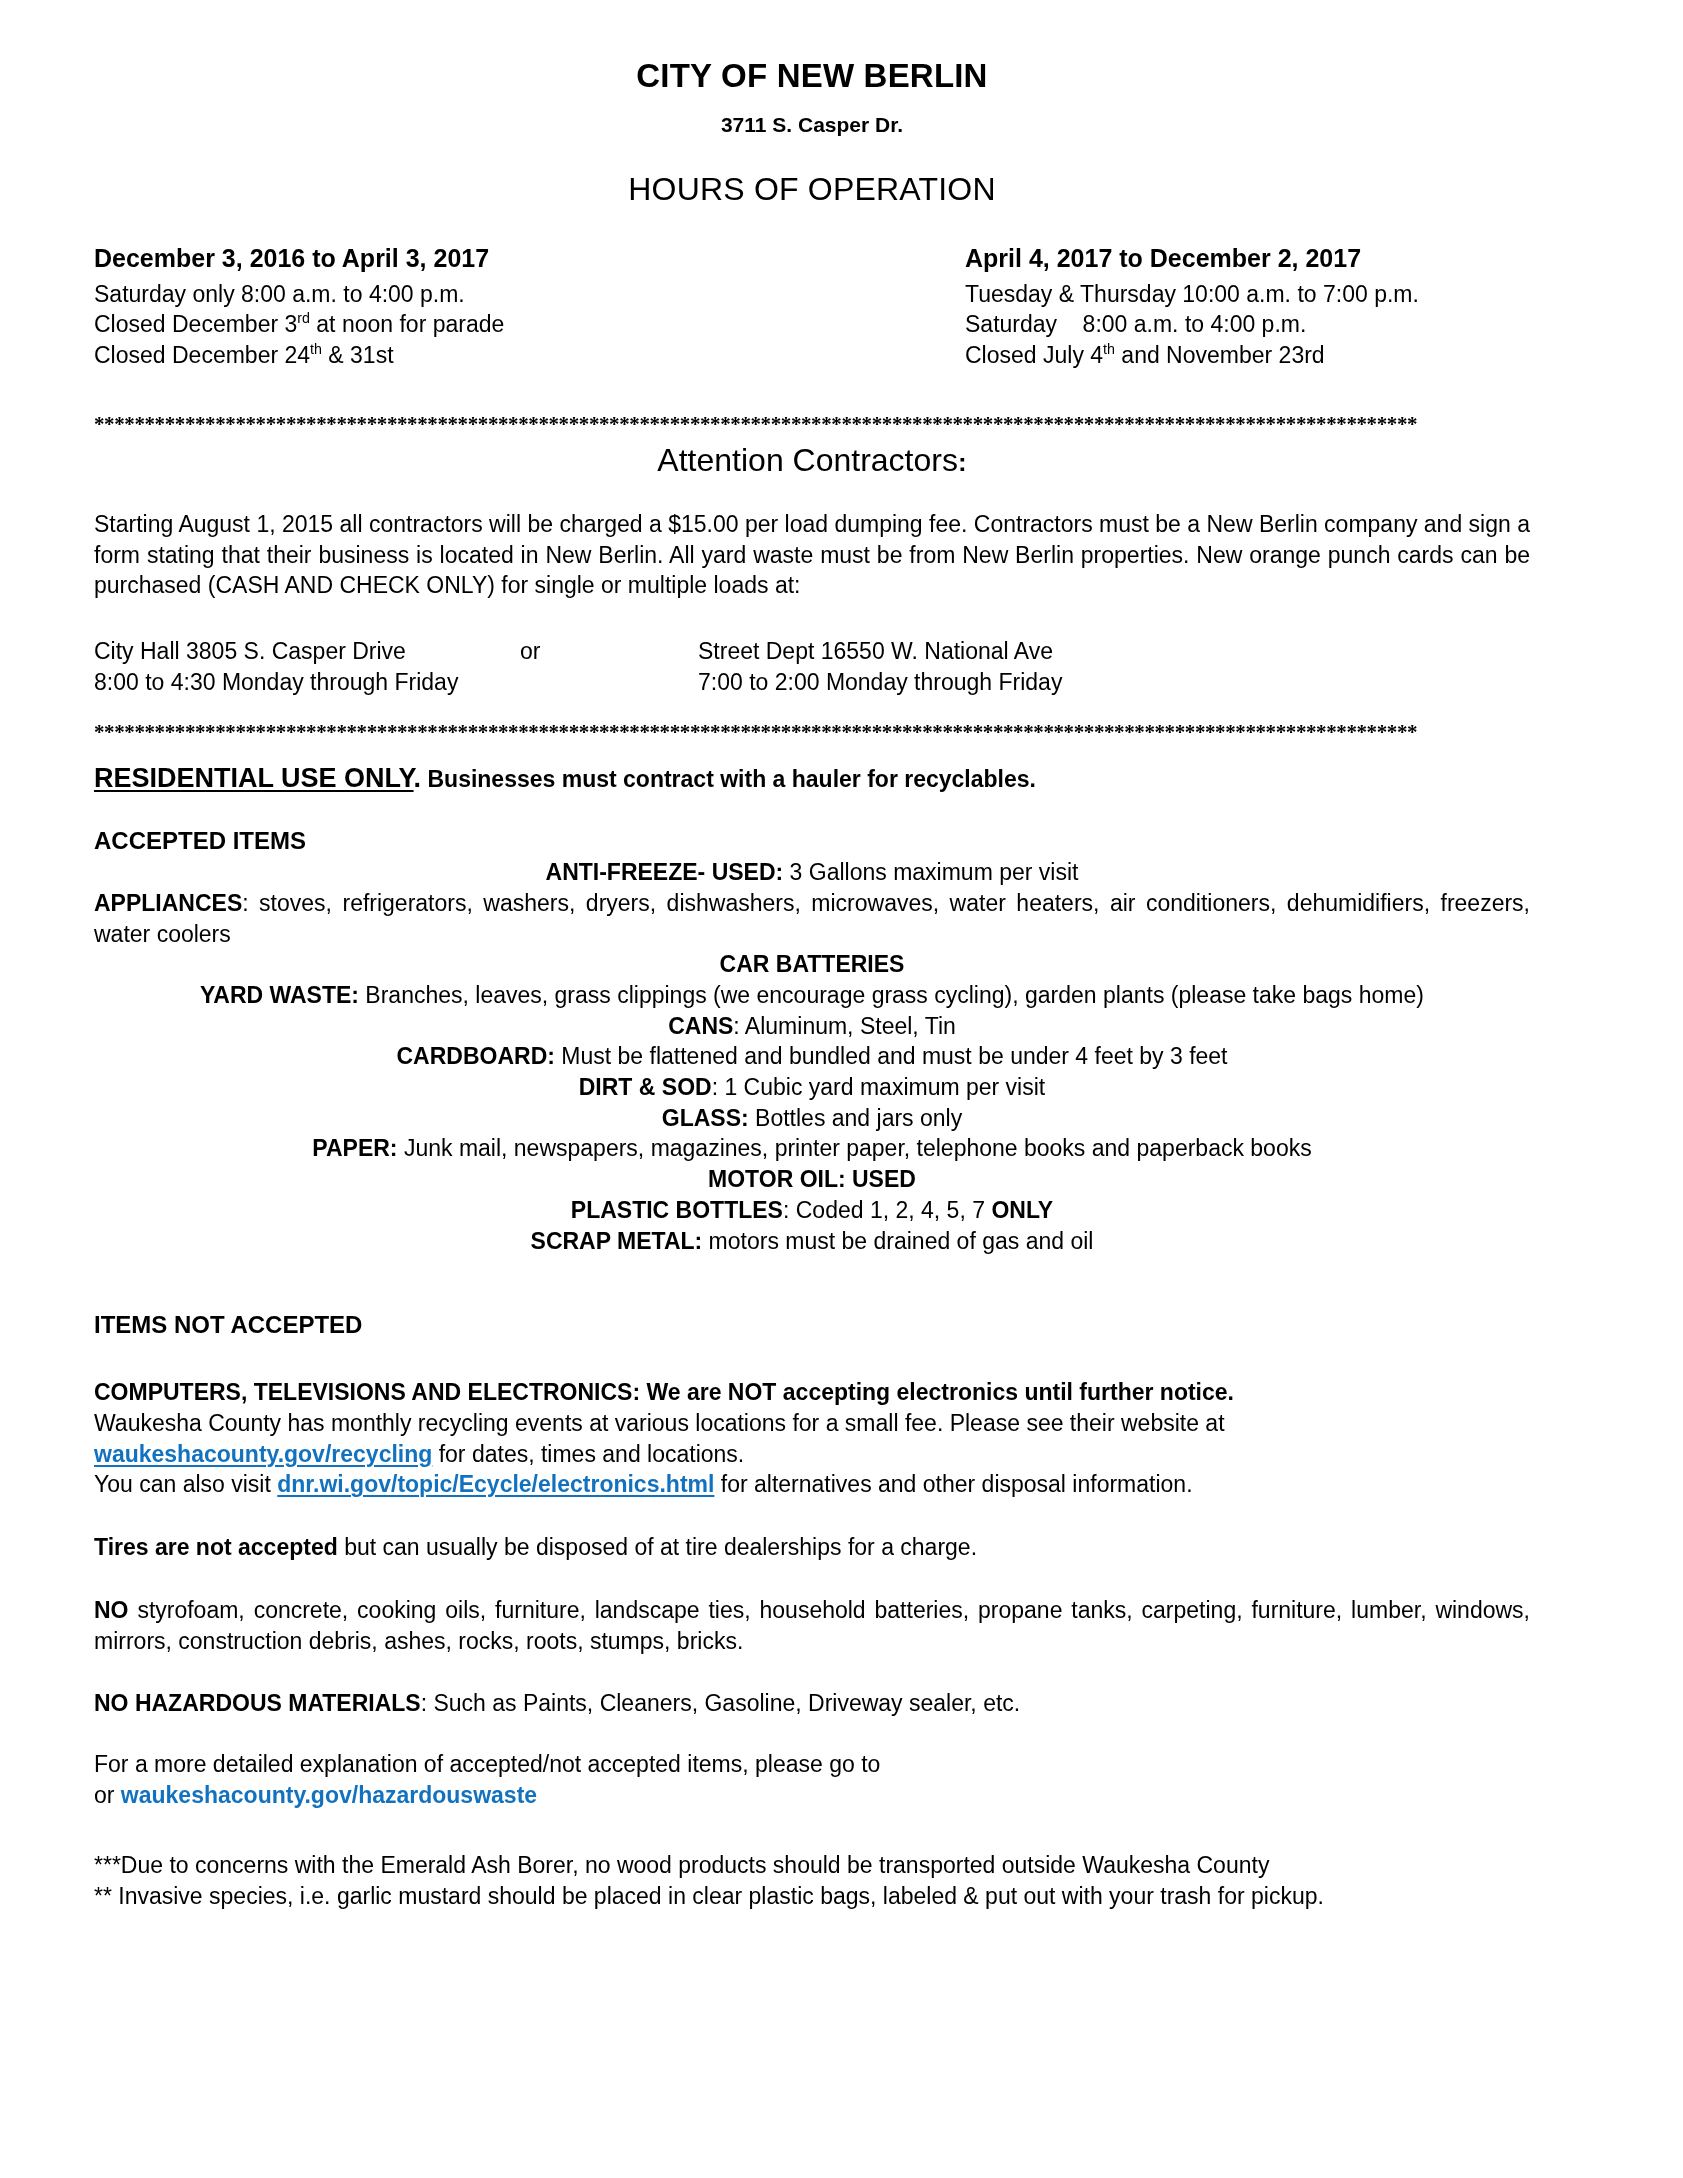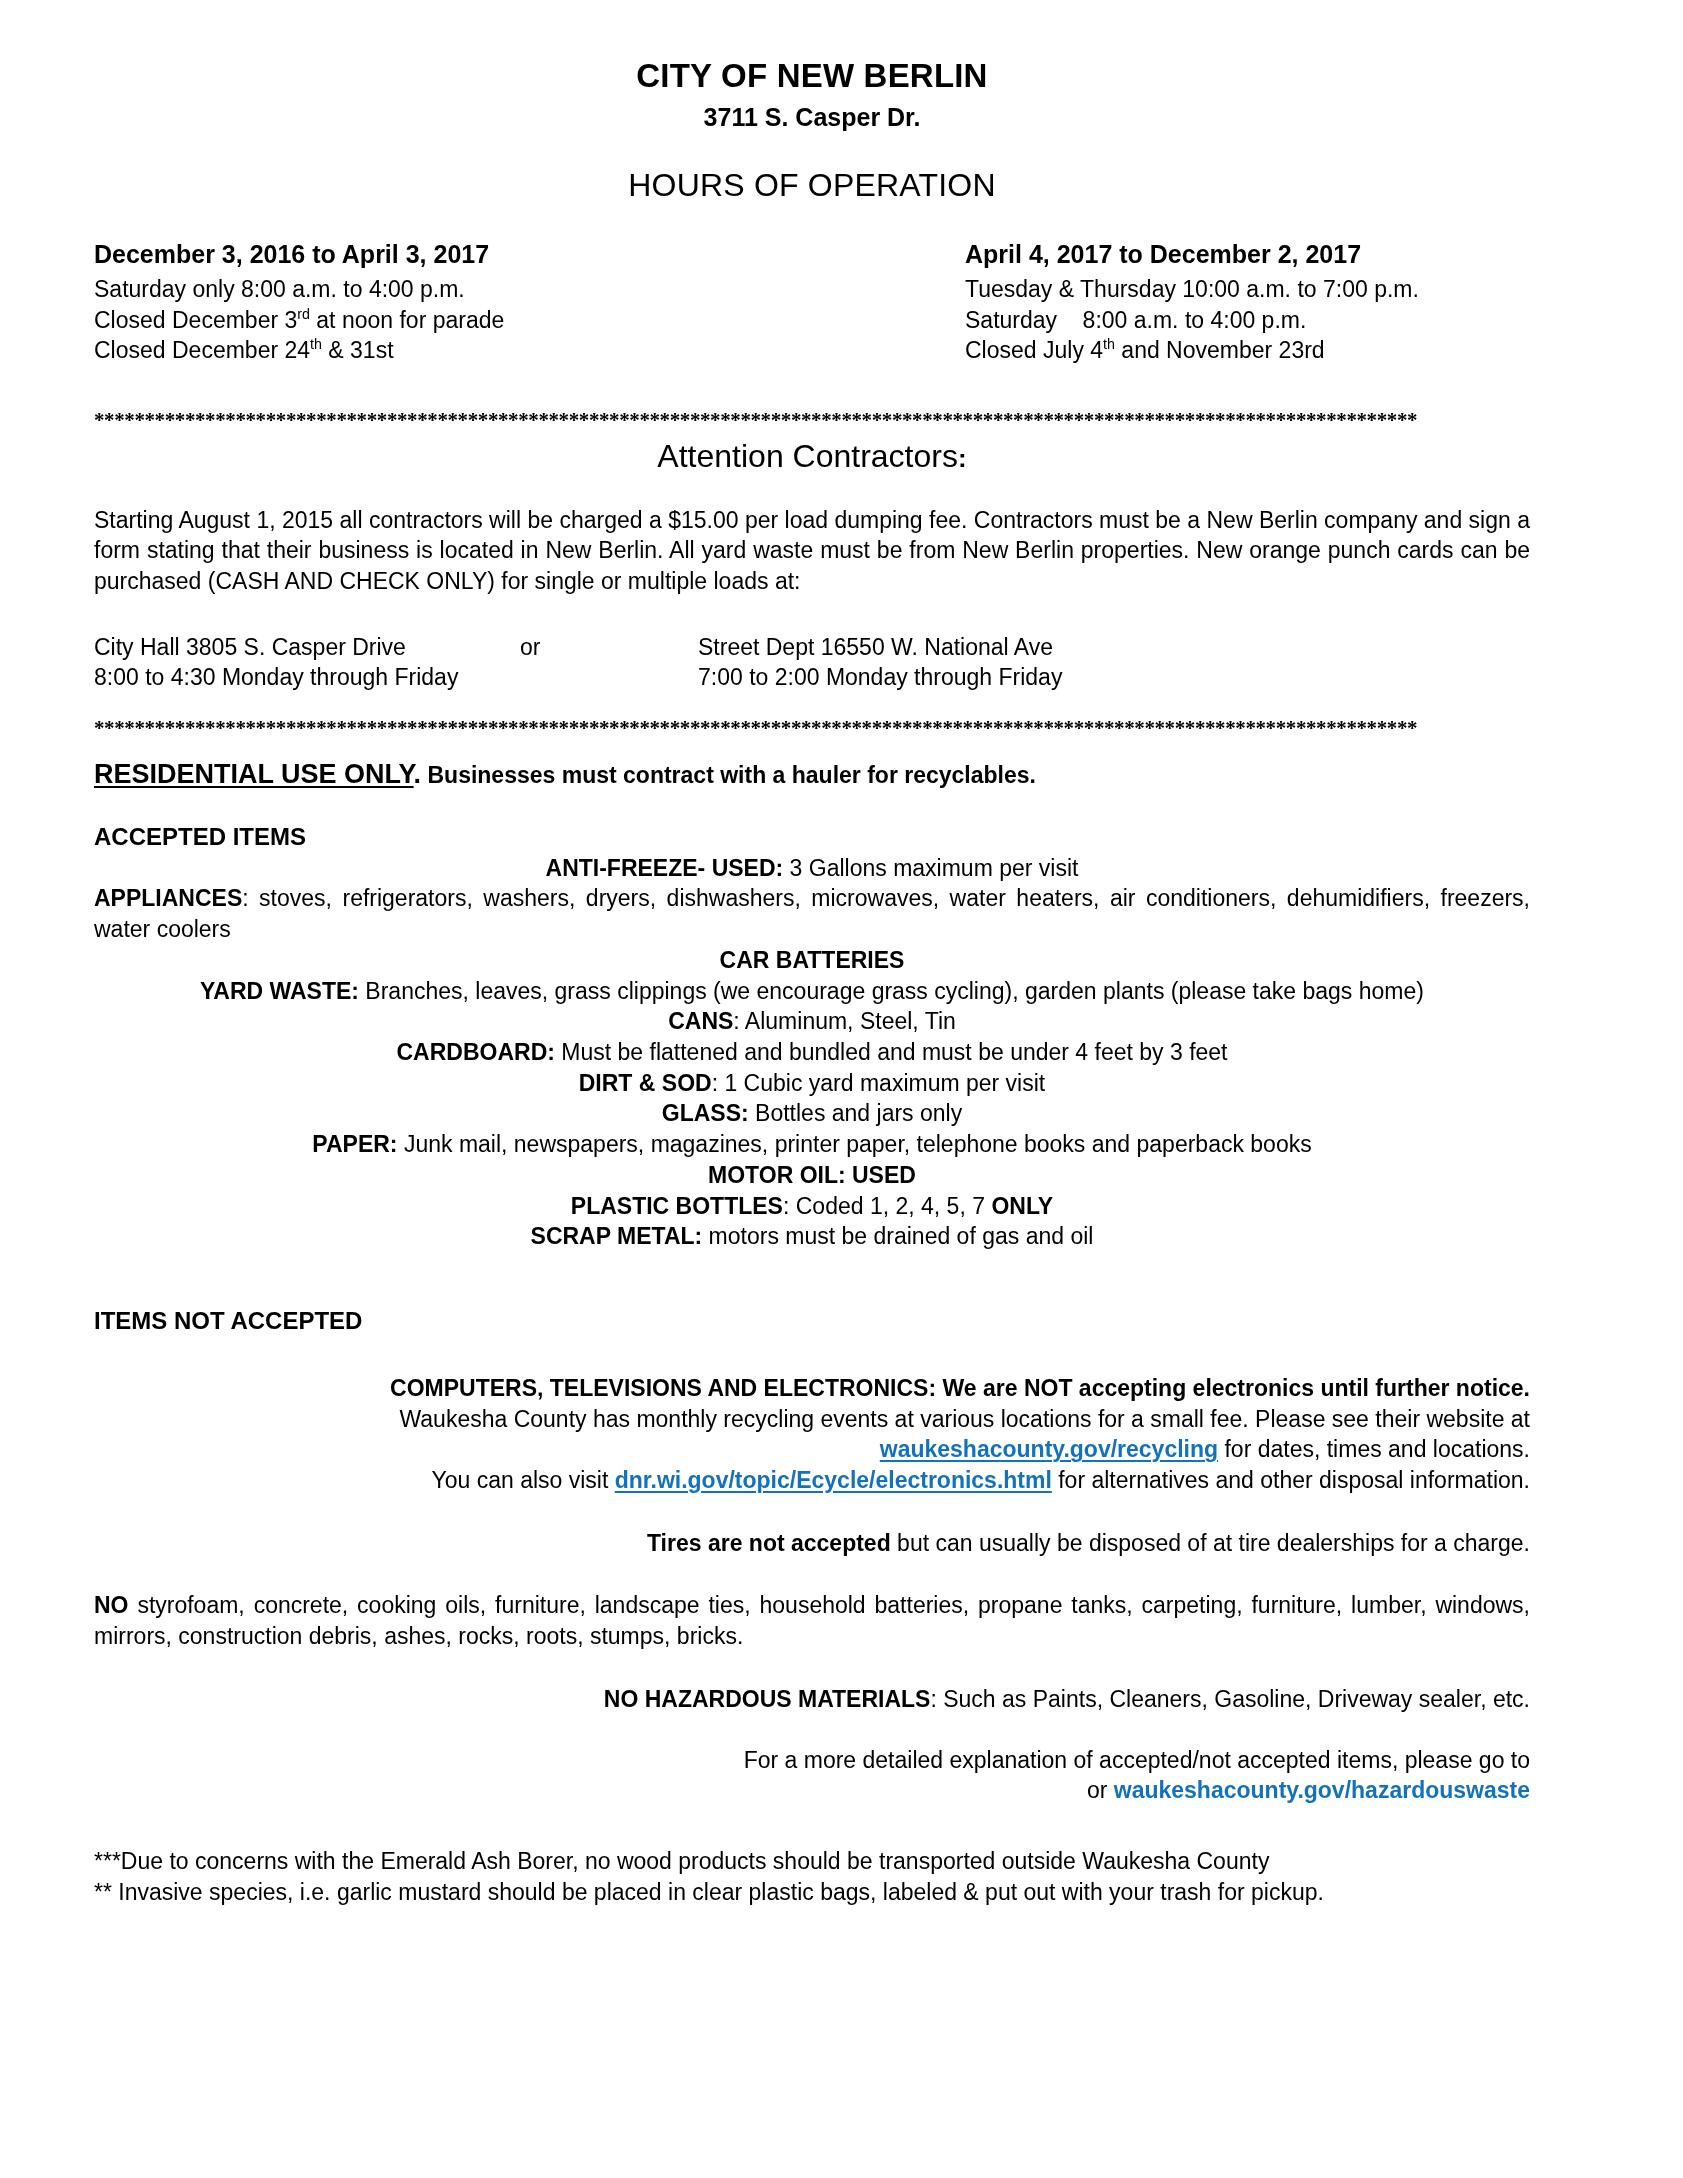--- a/index.html
+++ b/index.html
@@ -26,24 +26,24 @@
   
   .title-block { text-align: center; }
   .title-line1,
   .title-line2 {
     font-size: 33px;
     font-weight: bold;
     line-height: 1.30;
     letter-spacing: 0.2px;
   }
   .title-line3 {
-    font-size: 25px;
+    font-size: 21px;
     font-weight: bold;
     line-height: 1.40;
-    margin-top: 2px;
+    margin-top: 12px;
   }
 
   .hours-title {
     text-align: center;
     font-size: 32px;
     font-weight: normal;
     margin-top: 32px;
     letter-spacing: 0.2px;
   }
 
@@ -132,21 +132,20 @@
     line-height: 1.335;
     text-align: center;
   }
   .item.just { text-align: justify; }
   .item b { font-weight: bold; }
 
   
   .nablock {
     font-size: 23px;
     line-height: 1.335;
-    text-align: right;
   }
   .nablock.just { text-align: justify; }
   .gap-32 { margin-top: 32px; }
   .gap-30 { margin-top: 30px; }
   .gap-38 { margin-top: 38px; }
 
   a.link, .link {
     color: #1272BF;
     font-weight: bold;
     text-decoration: none;

